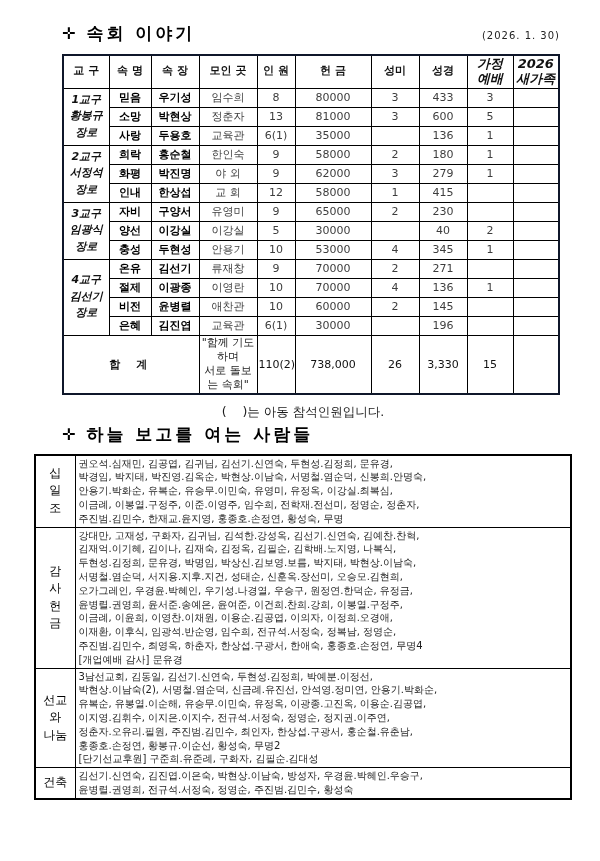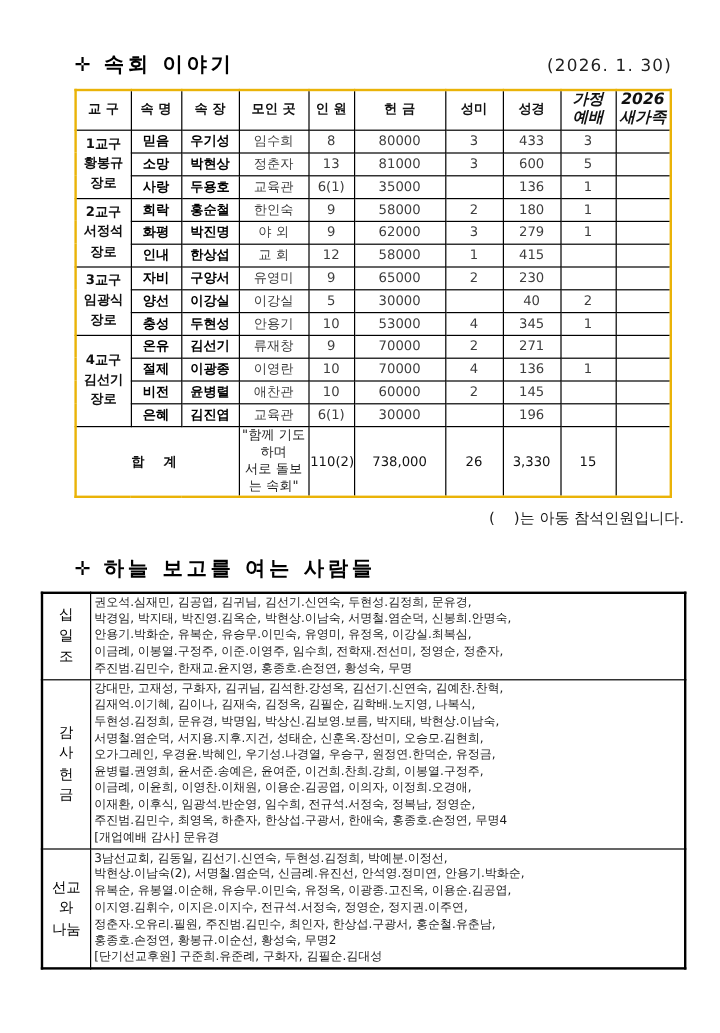--- a/index.html
+++ b/index.html
@@ -2,50 +2,50 @@
 <html><head>
 <meta charset="utf-8">
 <style>
   * { box-sizing: border-box; margin: 0; padding: 0; }
   html,body { background:#ffffff; }
   body {
     width: 600px; height: 861px;
     font-family: "DejaVu Sans", "Liberation Sans", sans-serif;
     color: #111; overflow: hidden;
   }
-  .page { padding: 42px 28px 0 34px; }
+  .page { padding: 22px 28px 0 34px; }
 
   
   .sec-head { display:flex; align-items:baseline; justify-content:space-between; margin-left:28px; margin-right:12px; }
   .sec-title { font-size:17px; font-weight:bold; letter-spacing:3px; color:#000; }
   .cross { font-weight:bold; font-size:16px; margin-right:8px; }
-  .date { font-size:14px; letter-spacing:1px; color:#222; }
+  .date { font-size:10px; letter-spacing:1px; color:#222; }
 
   
   table { border-collapse: collapse; }
-  .t1 { margin: 9px 0 0 28px; width: 496px; border: 2px solid #eab308; table-layout: fixed; }
+  .t1 { margin: 9px 0 0 28px; width: 496px; border: 2px solid #0f172a; table-layout: fixed; }
   .t1 th, .t1 td {
     border: 1px solid #000; text-align: center; vertical-align: middle;
     font-size: 11px; padding: 0 1px; height: 19px; overflow: hidden;
   }
   .t1 thead th { font-weight: bold; height: 33px; line-height: 1.15; white-space: pre-line; }
   .t1 thead th.small { font-size: 13px; font-style: italic; }
-  .district { font-weight: bold; white-space: pre-line; line-height: 1.5; font-size: 10.5px; }
+  .district { font-weight: bold; white-space: pre-line; line-height: 1.5; font-size: 10.5px; font-style: italic; }
   .c-bold { font-weight: bold; color:#000;margin-top:44px; }
   .c-reg { color:#3d3d3d; }
   .total-label { font-weight: bold; font-size: 12px; letter-spacing: 6px; }
   .motto { font-size: 8px; white-space: pre-line; line-height: 1.3; color:#222; }
   .total-num { font-weight: 500; height: 31px; }
 
   
-  .notes { display:flex; justify-content:flex-end; margin: 9px 2px 0 2px; font-size: 12.5px; color:#1a1a1a; }
+  .notes { display:flex; justify-content:center; margin: 9px 2px 0 2px; font-size: 12.5px; color:#1a1a1a; }
   .notes span { white-space: pre; }
 
   
-  .sec2 { margin-top: 21px; }
+  .sec2 { margin-top: 2px; }
 
   
   .t2 { margin: 8px 0 0 0; width: 538px; border: 2px solid #000; table-layout: fixed; }
   .t2 th, .t2 td { border: 1px solid #000; vertical-align: middle; }
   .t2 th {
     width: 40px; text-align:center; font-weight: normal; font-size: 12px;
     white-space: pre-line; line-height: 1.45; color:#000;
   }
   .t2 td {
     font-size: 10px; line-height: 13.8px; padding: 1px 3px;
@@ -302,16 +302,21 @@
 와
 나눔</th>
         <td>3남선교회, 김동일, 김선기.신연숙, 두현성.김정희, 박예분.이정선,
 박현상.이남숙(2), 서명철.염순덕, 신금례.유진선, 안석영.정미연, 안용기.박화순,
 유복순, 유봉열.이순해, 유승무.이민숙, 유정옥, 이광종.고진옥, 이용순.김공엽,
 이지영.김휘수, 이지은.이지수, 전규석.서정숙, 정영순, 정지권.이주연,
 정춘자.오유리.필원, 주진범.김민수, 최인자, 한상섭.구광서, 홍순철.유춘남,
 홍종호.손정연, 황봉규.이순선, 황성숙, 무명2
 [단기선교후원] 구준희.유준례, 구화자, 김필순.김대성</td>
       </tr>
+      <tr>
+        <th>건축</th>
+        <td>김선기.신연숙, 김진엽.이은숙, 박현상.이남숙, 방성자, 우경윤.박혜인.우승구,
+윤병렬.권영희, 전규석.서정숙, 정영순, 주진범.김민수, 황성숙</td>
+      </tr>
     </tbody>
   </table>
 
 </div>
 
 </body></html>

